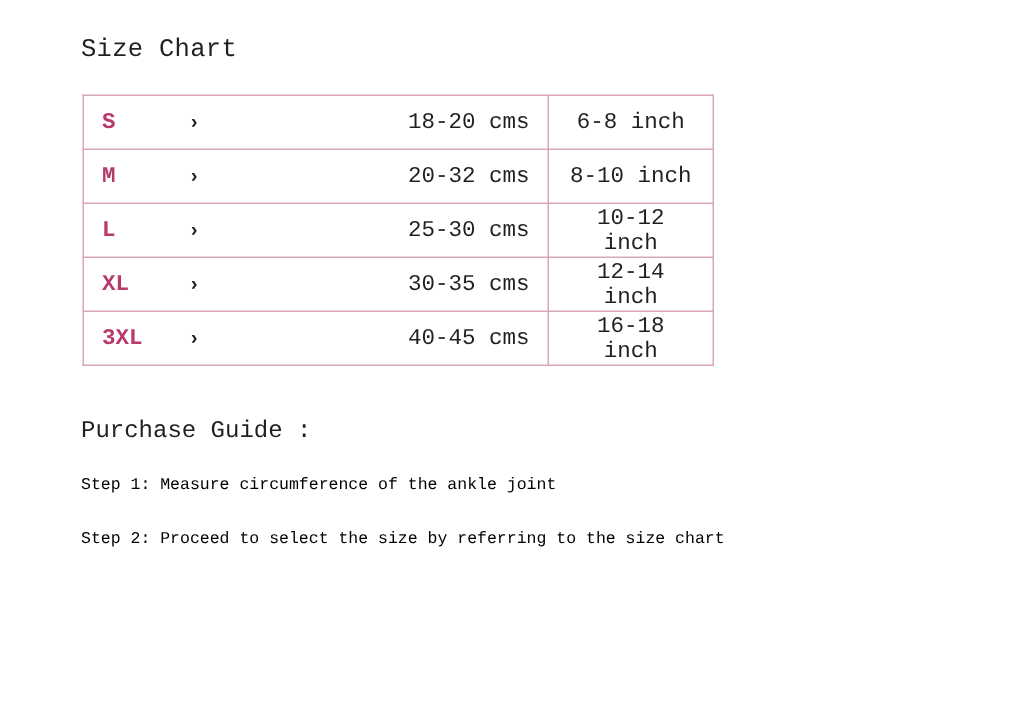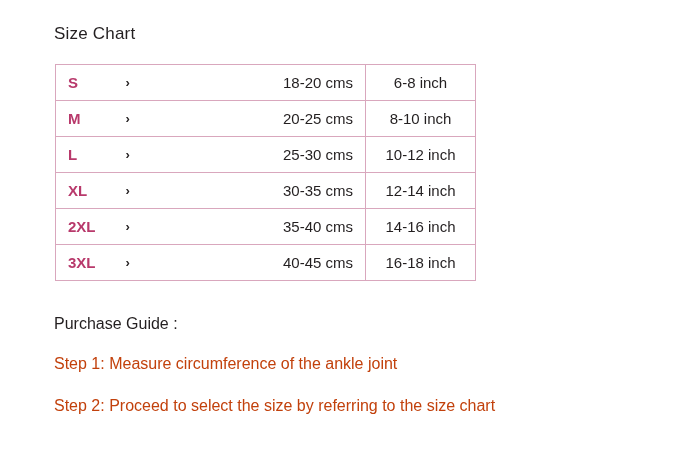--- a/index.html
+++ b/index.html
@@ -13,20 +13,21 @@
     font-family: "Liberation Sans", sans-serif;
     color: #231f20;
     overflow: hidden;
   }
   .page {
     position: relative;
     width: 679px;
     height: 404px;
     box-sizing: border-box;
     padding: 24px 54px;
+    font-family: Liberation Mono, monospace;
   }
   .title {
     font-size: 17px;
     font-weight: 400;
     color: #231f20;
     margin: 0 0 20px 0;
     letter-spacing: 0.2px;
   }
   .size-table {
     border-collapse: collapse;
@@ -78,22 +79,22 @@
   }
   .guide {
     margin-top: 34px;
   }
   .guide-title {
     font-size: 16px;
     color: #231f20;
     margin: 16px 0 22px 0;
   }
   .guide-step {
-    font-size: 16px;
-    color: #c2410c;
+    font-size: 11px;
+    color: #000000;
     margin: 0 0 24px 0;
   }
   .arrow-glyph {
     display: inline-block;
     font-weight: 700;
     color: #231f20;
     font-size: 13px;
     line-height: 1;
   }
 </style>
@@ -108,40 +109,34 @@
     <tbody>
       <tr>
         <td class="col-size">S</td>
         <td class="col-arrow"><span class="arrow-glyph">›</span></td>
         <td class="col-cms">18-20 cms</td>
         <td class="col-inch">6-8 inch</td>
       </tr>
       <tr>
         <td class="col-size">M</td>
         <td class="col-arrow"><span class="arrow-glyph">›</span></td>
-        <td class="col-cms">20-25 cms</td>
+        <td class="col-cms">20-32 cms</td>
         <td class="col-inch">8-10 inch</td>
       </tr>
       <tr>
         <td class="col-size">L</td>
         <td class="col-arrow"><span class="arrow-glyph">›</span></td>
         <td class="col-cms">25-30 cms</td>
         <td class="col-inch">10-12 inch</td>
       </tr>
       <tr>
         <td class="col-size">XL</td>
         <td class="col-arrow"><span class="arrow-glyph">›</span></td>
         <td class="col-cms">30-35 cms</td>
         <td class="col-inch">12-14 inch</td>
-      </tr>
-      <tr>
-        <td class="col-size">2XL</td>
-        <td class="col-arrow"><span class="arrow-glyph">›</span></td>
-        <td class="col-cms">35-40 cms</td>
-        <td class="col-inch">14-16 inch</td>
       </tr>
       <tr>
         <td class="col-size">3XL</td>
         <td class="col-arrow"><span class="arrow-glyph">›</span></td>
         <td class="col-cms">40-45 cms</td>
         <td class="col-inch">16-18 inch</td>
       </tr>
     </tbody>
   </table>
 

